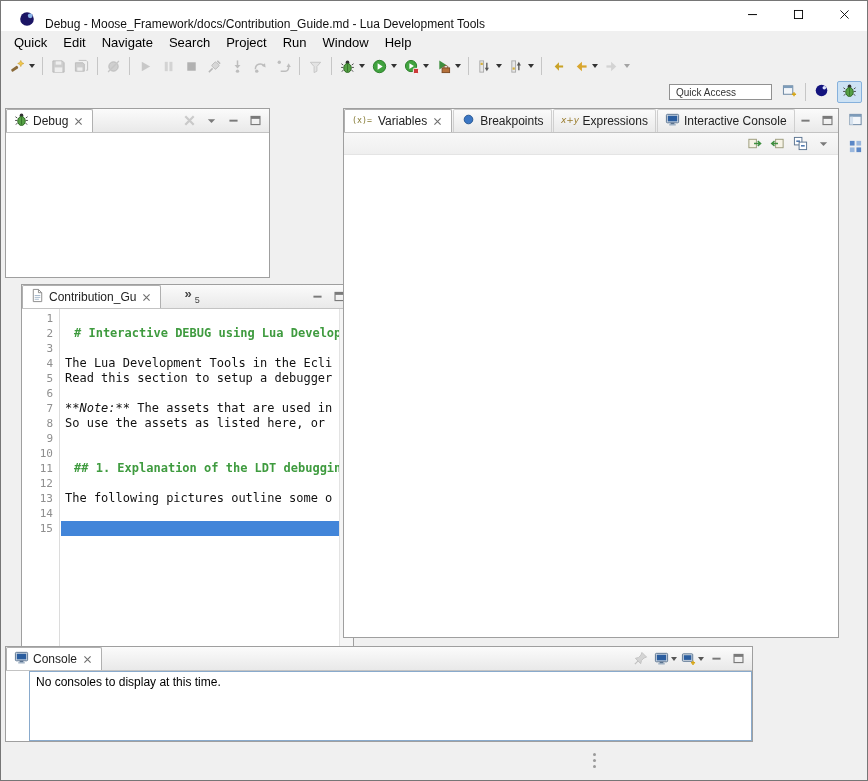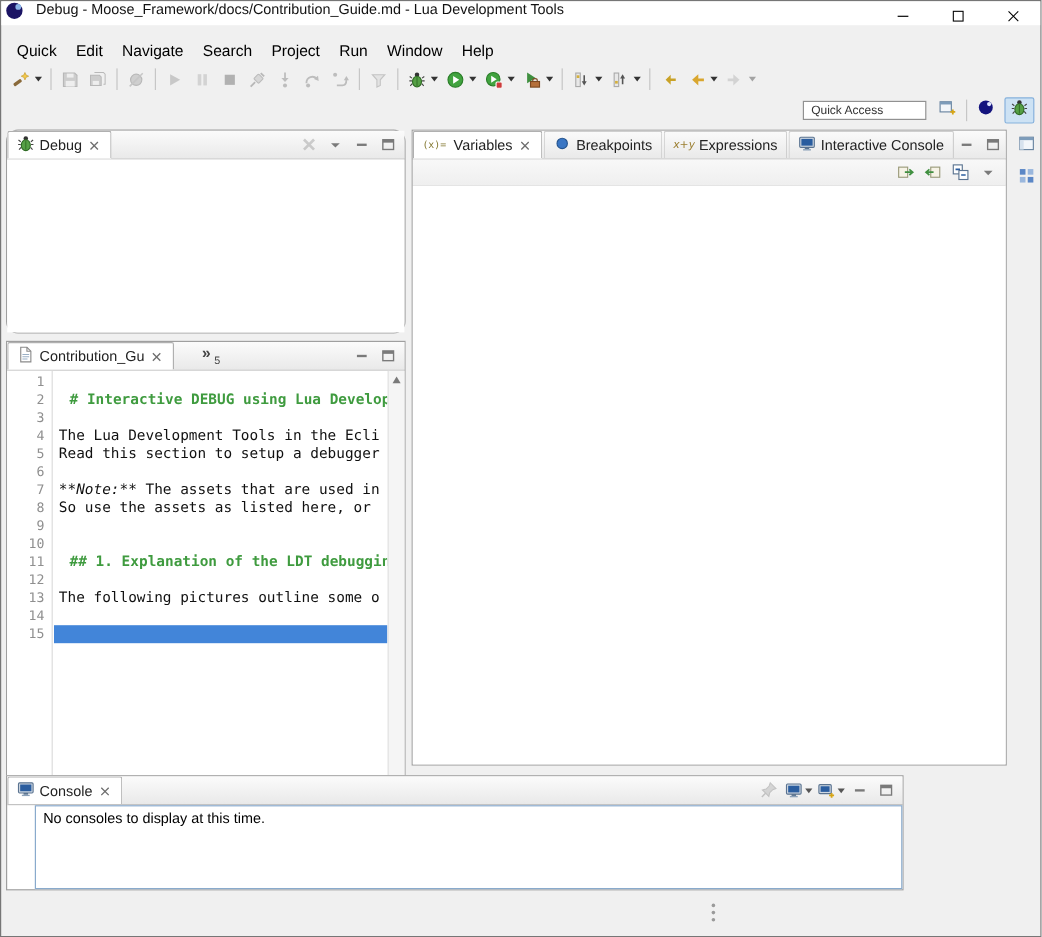--- a/index.html
+++ b/index.html
@@ -1,20 +1,20 @@
 <!DOCTYPE html>
 <html><head>
 <meta charset="utf-8">
 <style>
   *{box-sizing:border-box;margin:0;padding:0;}
   body{margin:0;background:#c8c8c8;font-family:"Liberation Sans",sans-serif;}
   .app{position:relative;width:868px;height:781px;background:#f0f0f0;border:1px solid #767676;overflow:hidden;}
 
   
-  .titlebar{position:absolute;left:0;top:0;right:0;height:20px;background:#fff;display:flex;align-items:flex-start;padding-left:3px;}
+  .titlebar{position:absolute;left:0;top:0;right:0;height:30px;background:#fff;display:flex;align-items:flex-end;padding-left:18px;}
   .titlebar .title{font-size:12px;color:#111;margin-left:10px;white-space:nowrap;}
   .win-controls{position:absolute;right:0;top:0;height:30px;display:flex;}
   .win-btn{width:46px;height:30px;display:flex;align-items:center;justify-content:center;}
 
   
   .menubar{position:absolute;left:0;top:30px;right:0;height:22px;display:flex;align-items:center;padding-left:5px;}
   .menu-item{padding:2px 8px;font-size:13px;color:#000;}
 
   
   .toolbar{position:absolute;left:0;top:52px;right:0;height:26px;display:flex;align-items:center;padding-left:5px;}
@@ -42,22 +42,22 @@
   .tab .tclose{display:none;width:13px;height:13px;align-items:center;justify-content:center;}
   .tab .tclose.show{display:inline-flex;}
   .hdr-icons{margin-left:auto;display:flex;align-items:center;gap:3px;padding-right:4px;}
   .hicon{height:19px;min-width:19px;display:flex;align-items:center;justify-content:center;gap:2px;}
   .hicon .ic{width:16px;height:16px;display:flex;align-items:center;justify-content:center;}
   .hicon .dd{display:none;}
   .hicon.hasdd .dd{display:block;width:0;height:0;border-left:3px solid transparent;border-right:3px solid transparent;border-top:4px solid #555;}
   .hicon.disabled{opacity:.45;filter:grayscale(1);}
   .panel-body{flex:1;background:#fff;}
 
-  .debug-panel{left:4px;top:107px;width:333px;height:170px;border-radius:10px;}
-  .editor-panel{left:4px;top:283px;width:333px;height:452px;}
+  .debug-panel{left:4px;top:107px;width:265px;height:170px;}
+  .editor-panel{left:20px;top:283px;width:333px;height:452px;}
   .right-panel{left:342px;top:107px;width:496px;height:530px;}
   .console-panel{left:4px;top:645px;width:748px;height:96px;}
 
   
   .ed-body{flex:1;position:relative;background:#fff;overflow:hidden;}
   .gutter{position:absolute;left:0;top:0;bottom:14px;width:38px;background:#fff;border-right:1px solid #dcdcdc;padding-top:2px;}
   .ln{height:15px;line-height:15px;text-align:right;padding-right:6px;color:#8f8f8f;font-family:"DejaVu Sans Mono",monospace;font-size:11px;}
   .ed-lines{position:absolute;left:39px;right:14px;top:0;bottom:14px;padding-top:2px;overflow:hidden;}
   .ed-line{height:15px;line-height:15px;white-space:pre;font-family:"DejaVu Sans Mono",monospace;font-size:12px;color:#111;padding-left:4px;overflow:hidden;}
   .ed-line.head{color:#3f9b3f;font-weight:bold;padding-left:13px;}

